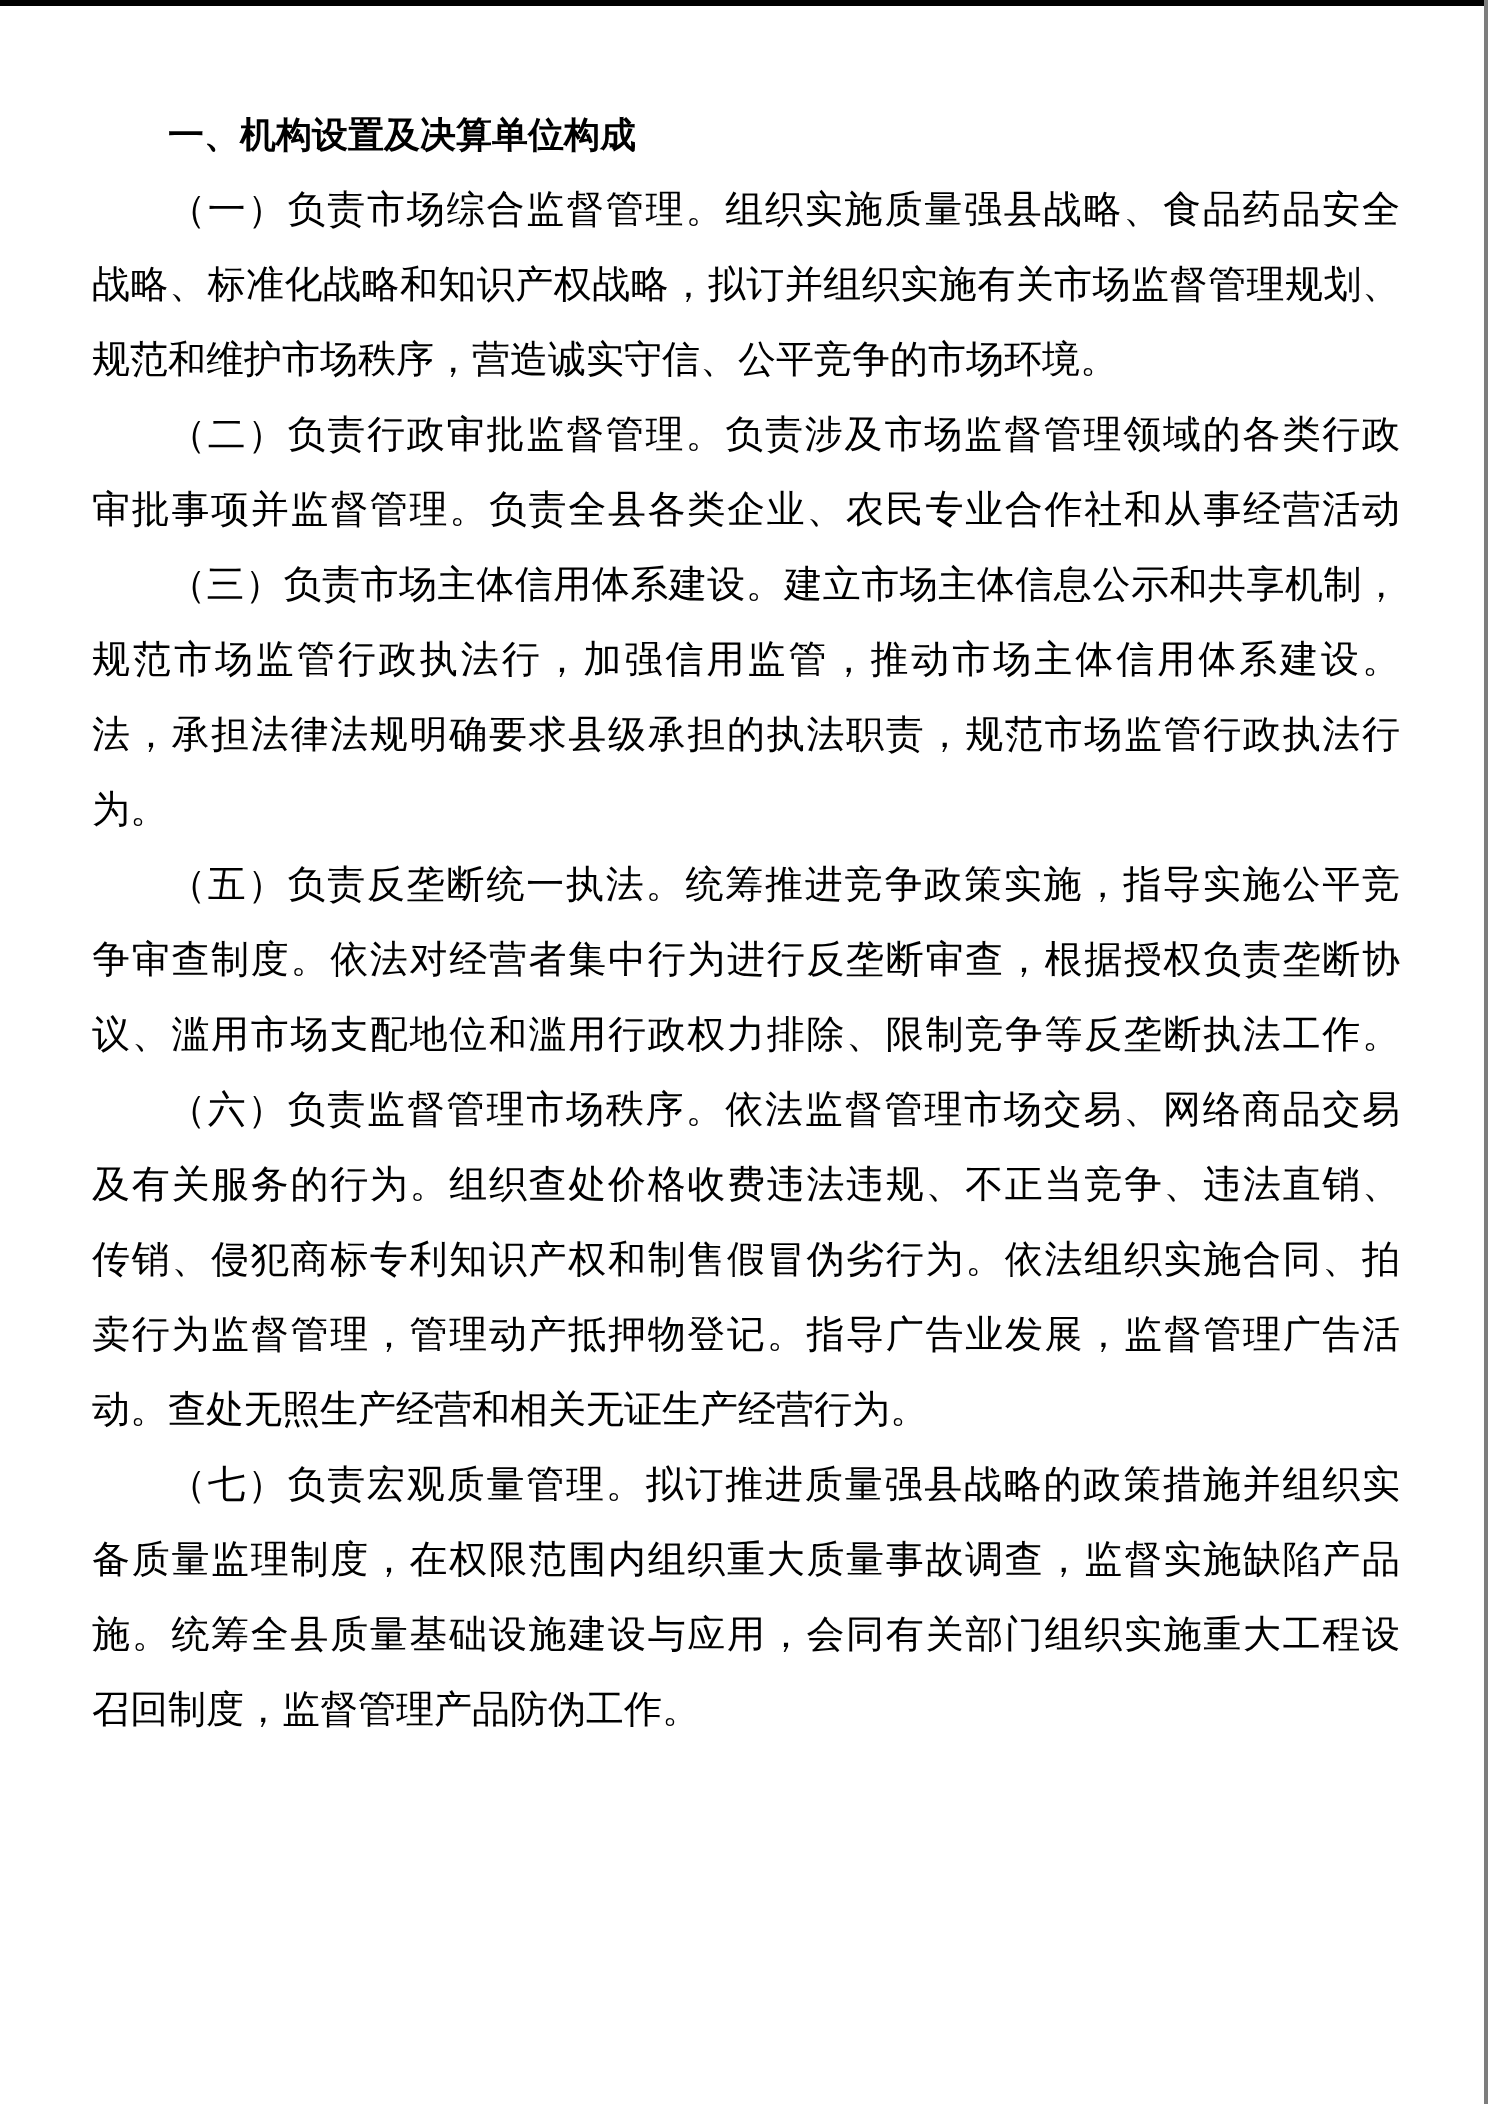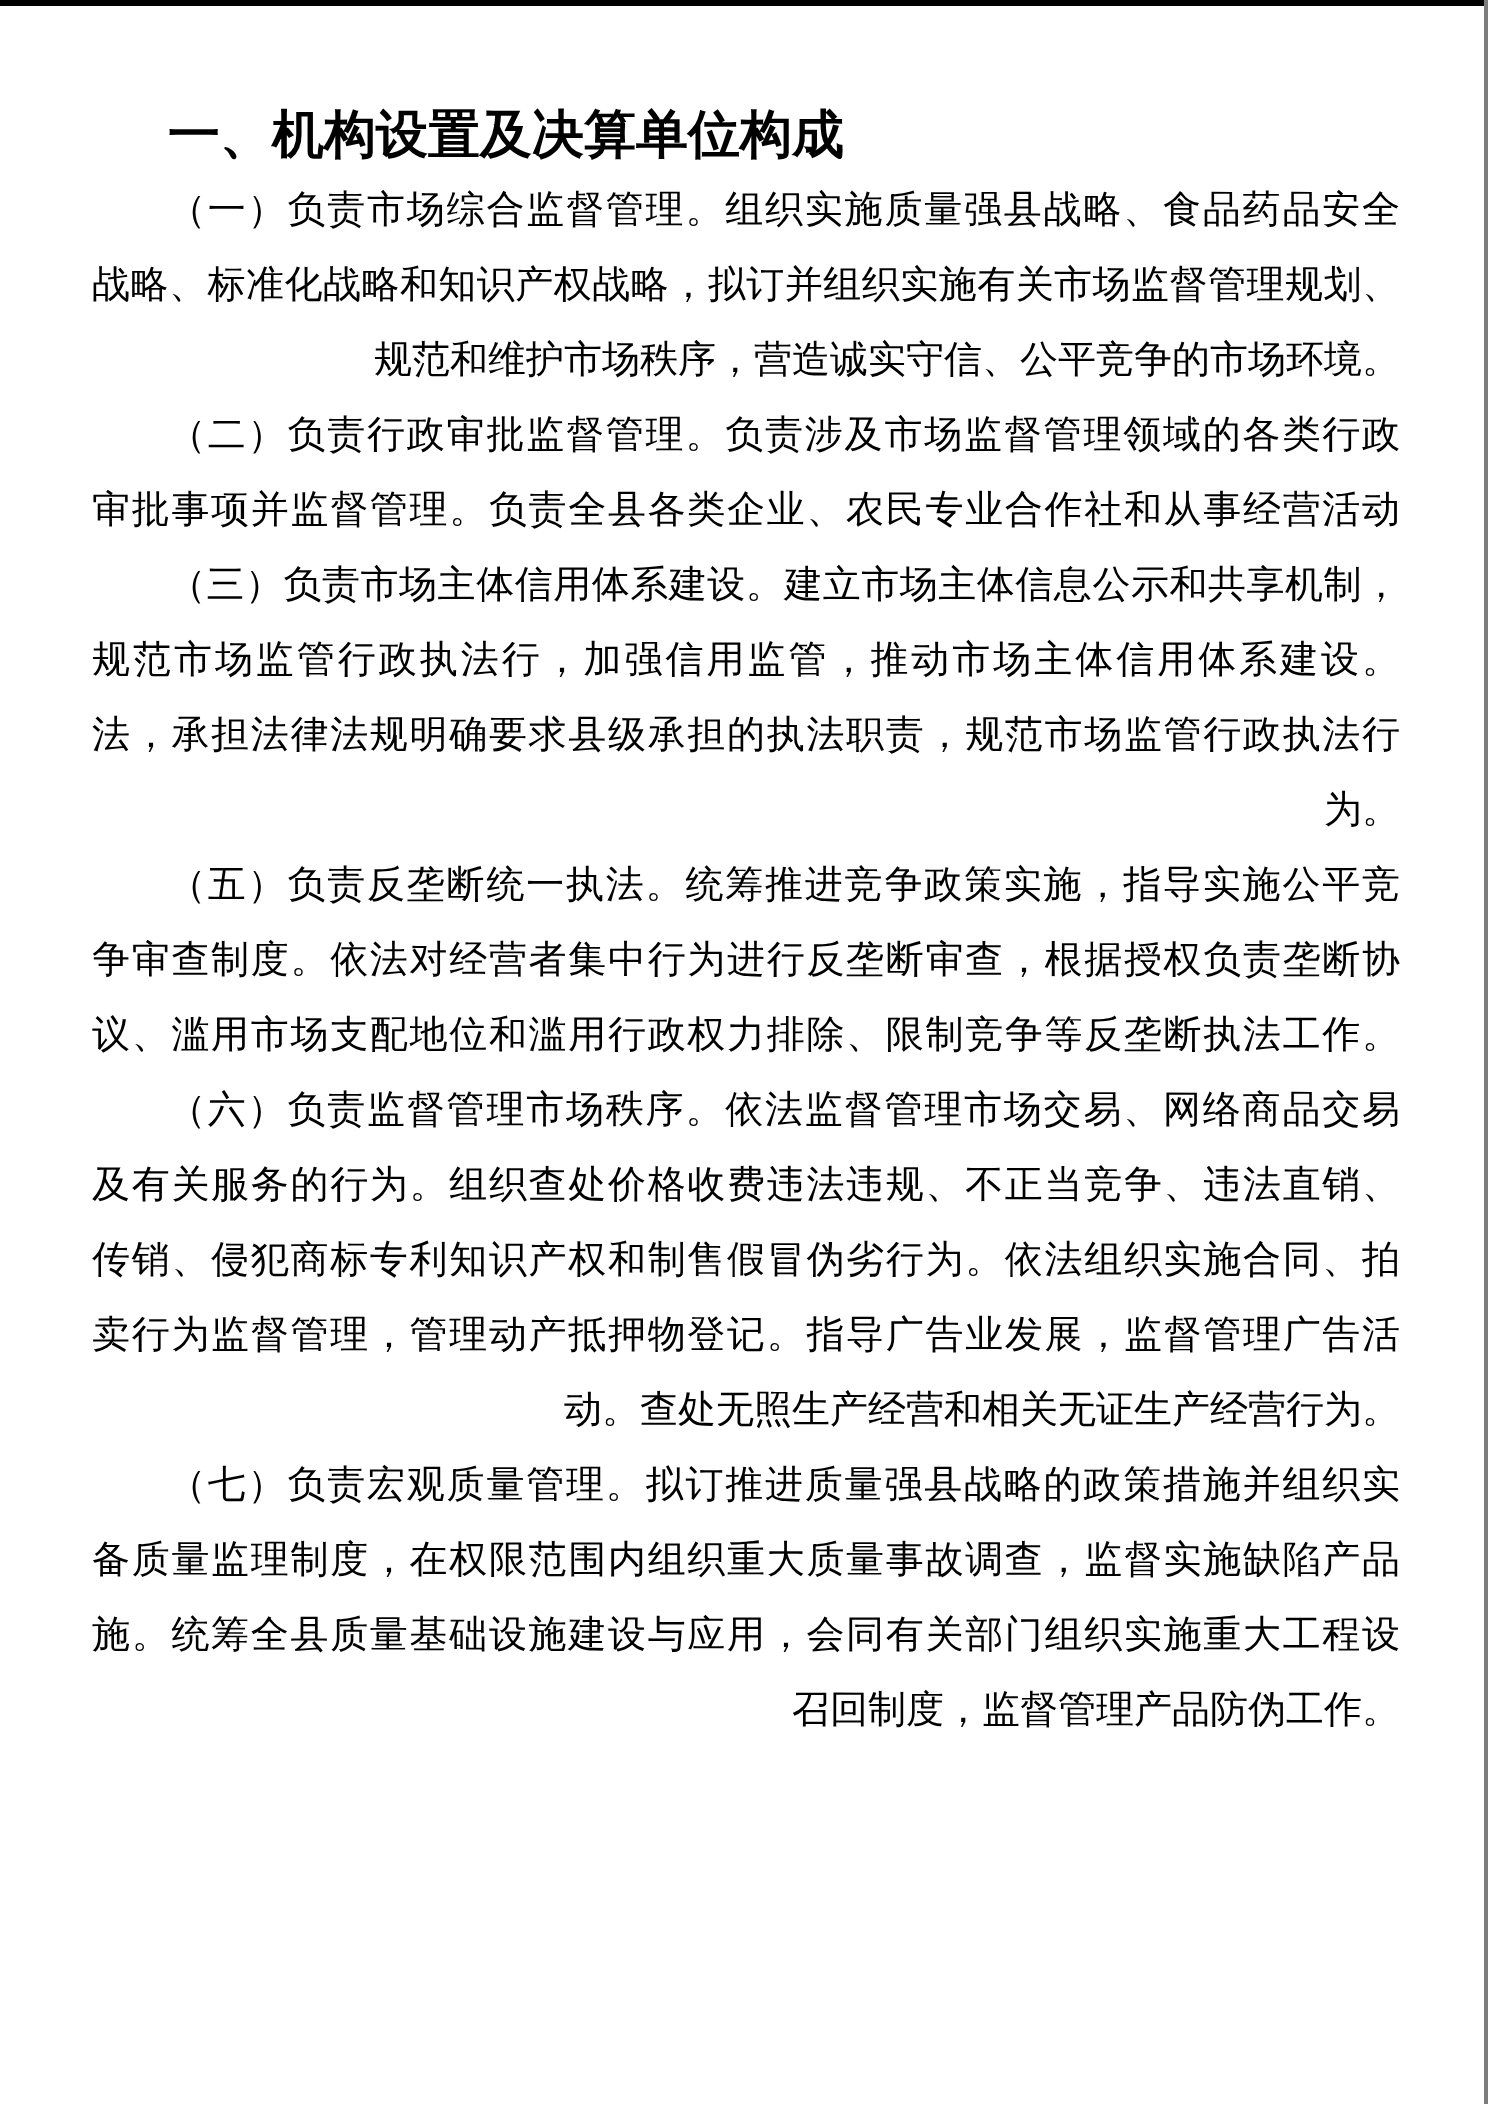--- a/index.html
+++ b/index.html
@@ -27,31 +27,31 @@
     position: absolute;
     left: 92px;
     top: 97px;
     width: 1308px;
     color: #000000;
   }
   .heading {
     height: 75px;
     line-height: 75px;
     padding-left: 76px;
-    font-size: 52px;
+    font-size: 36px;
     font-weight: bold;
     font-family: "Liberation Sans", sans-serif;
     white-space: nowrap;
   }
   .line {
     height: 75px;
     line-height: 75px;
     font-size: 38px;
     font-family: "Liberation Serif", serif;
-    text-align: right;
+    text-align: left;
   }
   .line.first { padding-left: 76px; }
   .line.fill {
     text-align: justify;
     text-align-last: justify;
   }
 </style>
 </head>
 <body>
 

